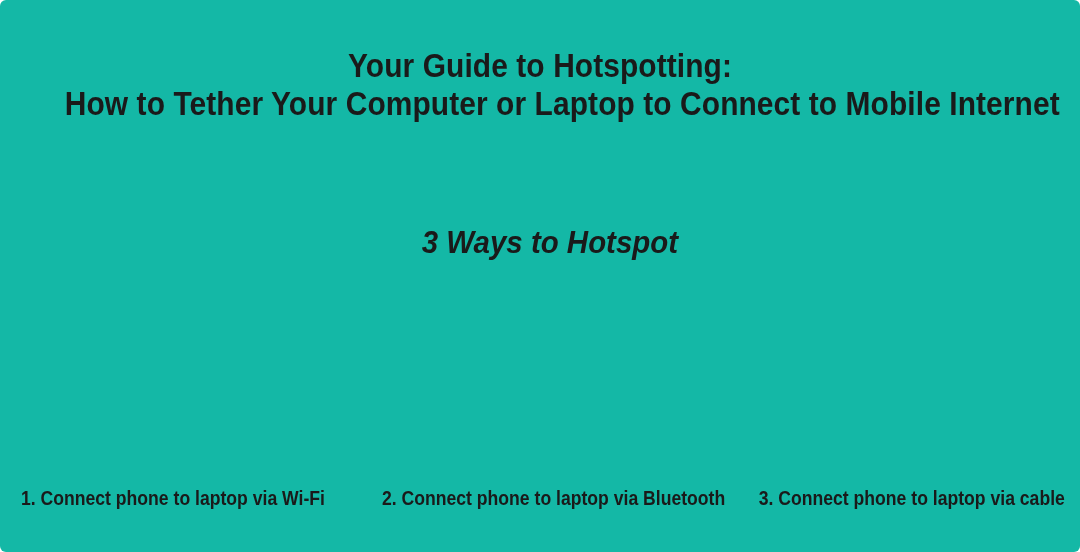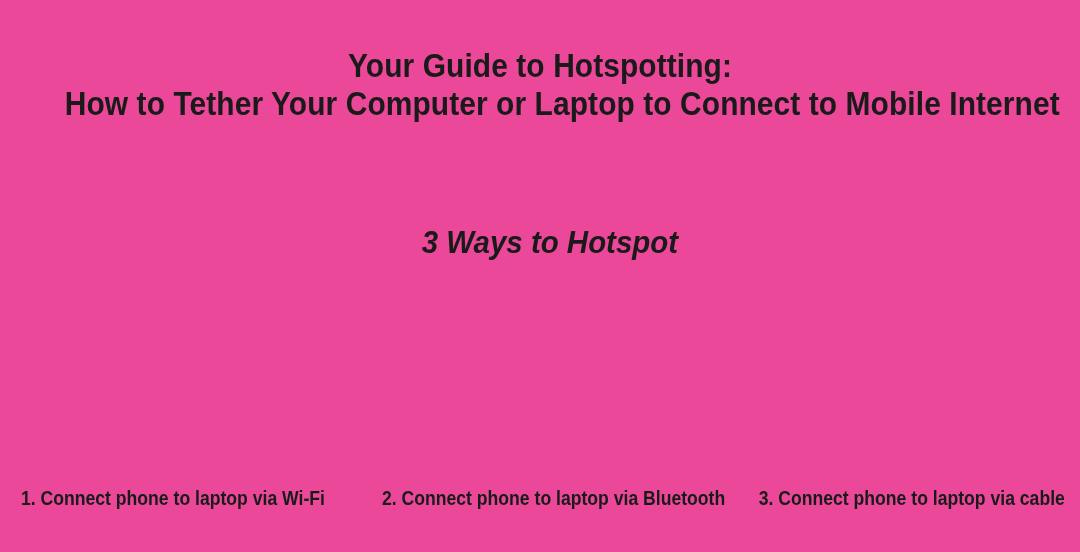--- a/index.html
+++ b/index.html
@@ -10,22 +10,23 @@
   }
   body {
     font-family: "Liberation Sans", sans-serif;
     -webkit-font-smoothing: antialiased;
   }
 
   .page {
     position: relative;
     width: 1080px;
     height: 552px;
-    background: #ec4899;
+    background: #14b8a6;
     overflow: hidden;
+    border-radius: 6px;
   }
 
   
   .title-block {
     position: absolute;
     left: 0;
     top: 46px;
     width: 1080px;
     text-align: center;
   }

